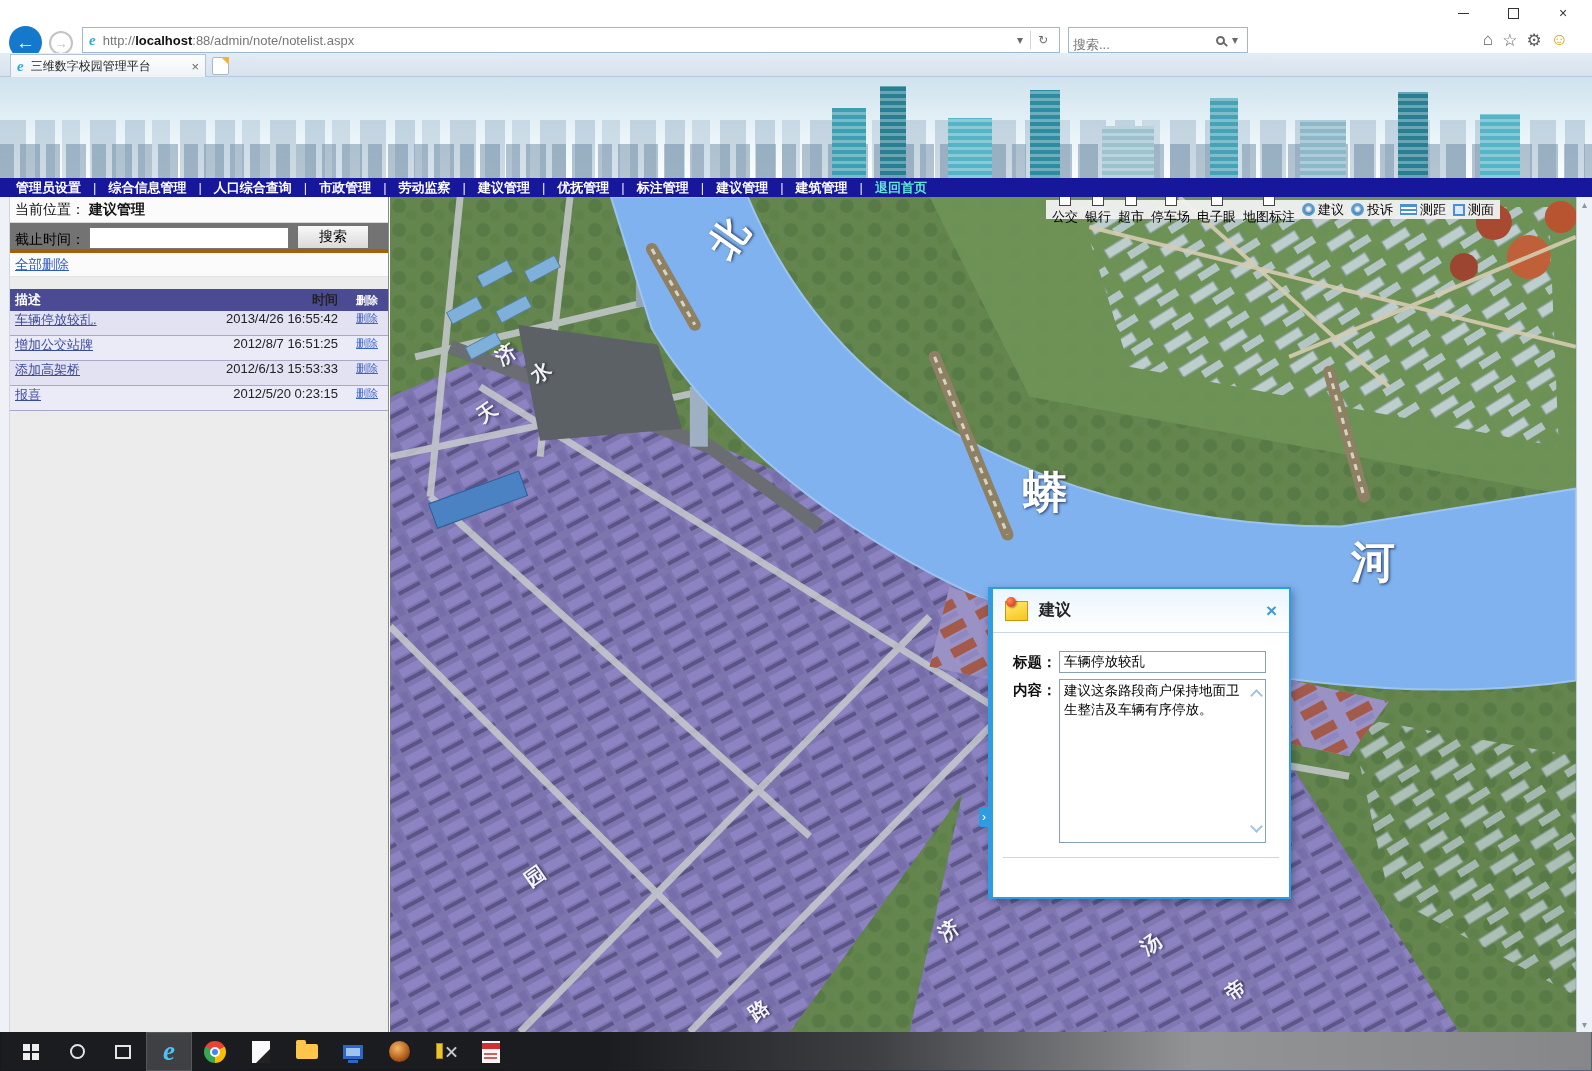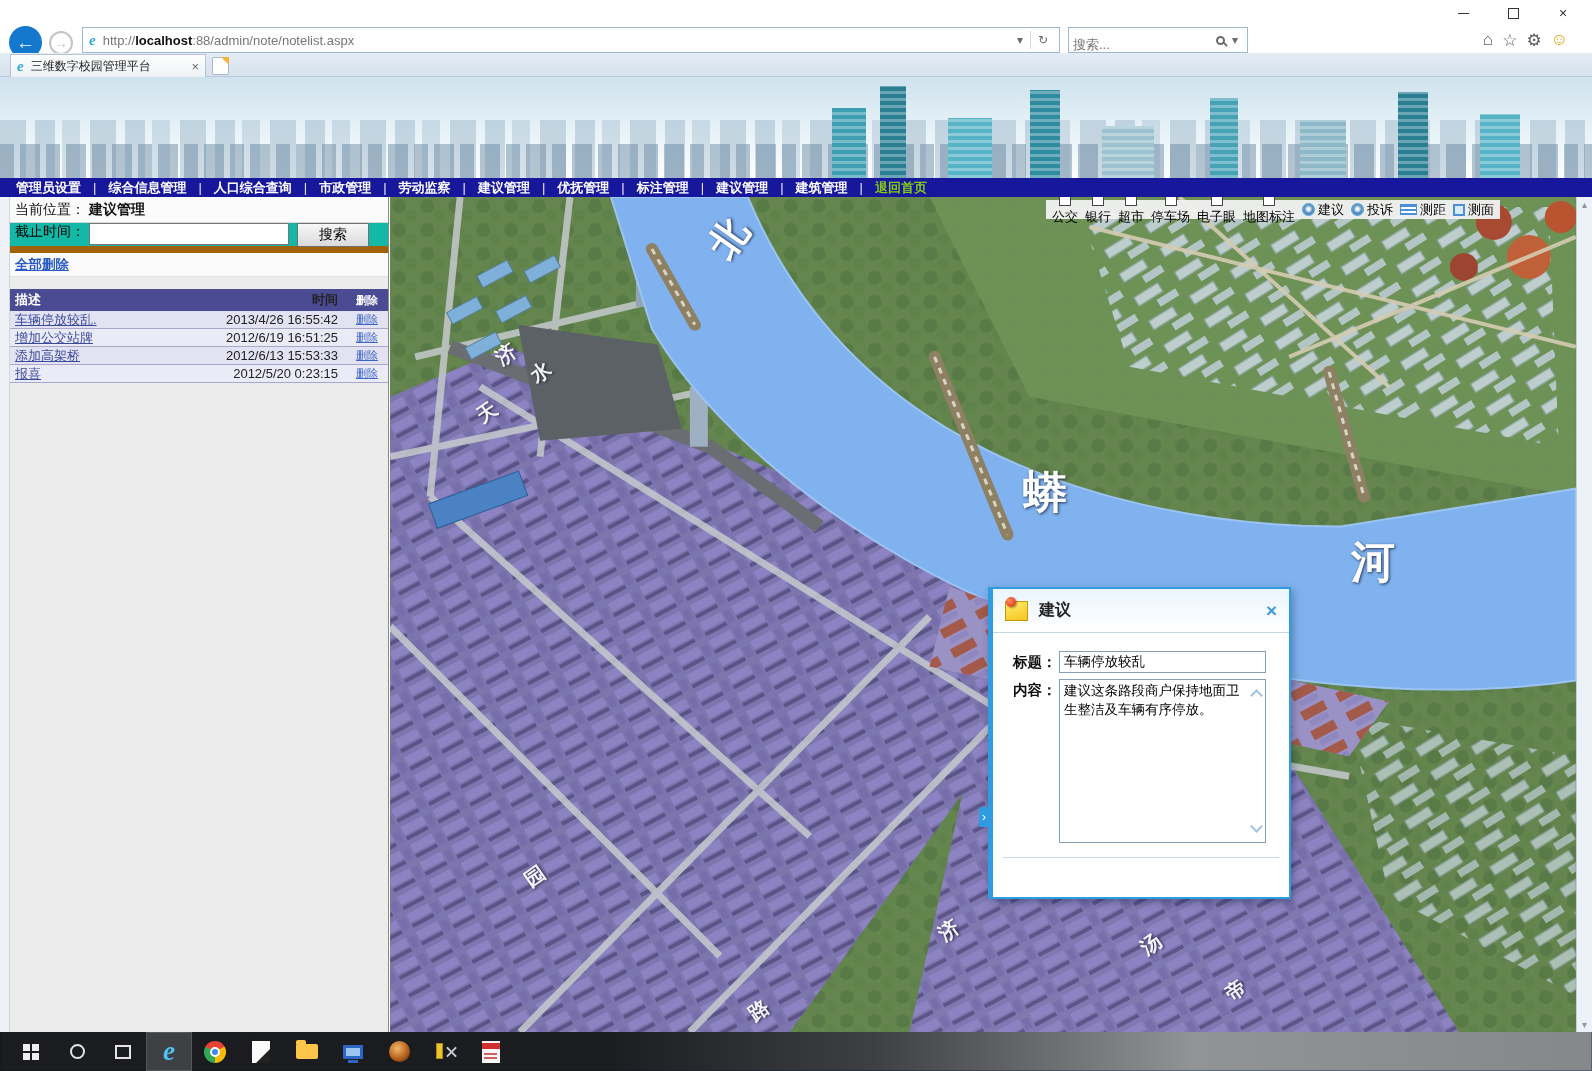--- a/index.html
+++ b/index.html
@@ -59,41 +59,41 @@
                rgba(95,128,155,.45) 20px 40px, transparent 40px 46px); }
   .tower { position:absolute; bottom:0; background-image:repeating-linear-gradient(0deg, rgba(255,255,255,.3) 0 3px, transparent 3px 7px); }
   .banner-title { position:absolute; left:128px; top:24px; font-size:37px; font-weight:bold; color:#2626cc;
                   letter-spacing:3px; text-shadow:2px 3px 3px rgba(70,90,130,.55), 0 0 2px rgba(255,255,255,.8); }
 
   
   .mainnav { position:absolute; left:0; top:101px; width:1592px; height:19px; background:#17179c;
              display:flex; align-items:center; padding-left:10px; }
   .mainnav a { color:#fff; font-size:13px; font-weight:bold; text-decoration:none; padding:0 6px; white-space:nowrap; }
   .mainnav a:not(:last-child)::after { content:"|"; color:#e8e8ff; margin-left:12px; font-weight:normal; }
-  .mainnav a.homelink { color:#84cc16; }
+  .mainnav a.homelink { color:#5eead4; }
 
   
   .content { position:absolute; left:0; top:120px; width:1592px; height:835px; }
   .leftband { position:absolute; left:0; top:0; width:10px; height:835px; background:#eef1f5; border-right:1px solid #d0d6dd; }
   .panel { position:absolute; left:10px; top:0; width:379px; height:835px; background:#ececec; border-right:1px solid #8a8a8a; }
   .p-row1 { position:absolute; left:0; top:0; width:100%; height:26px; background:#fbfbfb; border-bottom:1px solid #d8d8d8;
             display:flex; align-items:center; padding-left:5px; font-size:14px; color:#111; }
   .p-row1 b { margin-left:4px; }
-  .p-row2 { position:absolute; left:0; top:26px; width:100%; height:30px; background:#14b8a6; border-bottom:7px solid #a16207;
-            display:flex; align-items:flex-start; padding-left:5px; font-size:14px; }
+  .p-row2 { position:absolute; left:0; top:26px; width:100%; height:30px; background:#737373; border-bottom:4px solid #a16207;
+            display:flex; align-items:flex-end; padding-left:5px; font-size:14px; }
   .p-row2 input { width:200px; height:22px; border:1px solid #767676; margin-left:4px; font-family:inherit; padding:0 4px; }
   .p-row2 button { width:72px; height:24px; margin-left:8px; background:linear-gradient(#f8f8f8,#dadada);
                    border:1px solid #707070; font-size:14px; font-family:inherit; }
   .p-row3 { position:absolute; left:0; top:56px; width:100%; height:24px; background:#fbfbfb; border-bottom:1px solid #e2e2e2;
-            display:flex; align-items:center; padding-left:5px;font-weight:bold; }
+            display:flex; align-items:center; padding-left:5px; }
   .p-row3 a { color:#2b5bc4; font-size:13.5px; text-decoration:underline; }
   .ptable { position:absolute; left:0; top:92px; width:100%; }
   .thead { height:22px; background:#4b4b94; color:#fff; font-size:13px; font-weight:bold;
            display:flex; align-items:center; }
-  .trow { height:18px; font-size:13px; display:flex; align-items:center; border-bottom:1px solid #a8a8c8; }
+  .trow { height:25px; font-size:13px; display:flex; border-bottom:1px solid #a8a8c8; }
   .trow:nth-child(even) { background:#e2e2f2; }
   .trow:nth-child(odd)  { background:#ebebf8; }
   .c1 { width:210px; padding-left:5px; overflow:hidden; white-space:nowrap; }
   .c2 { width:118px; text-align:right; color:#222; }
   .c3 { width:46px; text-align:right; padding-right:6px; }
   .trow a.desc { color:#3b4b9b; text-decoration:underline; }
   .trow a.del, .c3 { font-size:11px; }
   .trow a.del { color:#3b63c8; text-decoration:underline; }
 
   
@@ -283,21 +283,21 @@
           <span class="c2">时间</span>
           <span class="c3">删除</span>
         </div>
         <div class="trow">
           <span class="c1"><a class="desc">车辆停放较乱.</a></span>
           <span class="c2">2013/4/26 16:55:42</span>
           <span class="c3"><a class="del">删除</a></span>
         </div>
         <div class="trow">
           <span class="c1"><a class="desc">增加公交站牌</a></span>
-          <span class="c2">2012/6/19 16:51:25</span>
+          <span class="c2">2012/8/7 16:51:25</span>
           <span class="c3"><a class="del">删除</a></span>
         </div>
         <div class="trow">
           <span class="c1"><a class="desc">添加高架桥</a></span>
           <span class="c2">2012/6/13 15:53:33</span>
           <span class="c3"><a class="del">删除</a></span>
         </div>
         <div class="trow">
           <span class="c1"><a class="desc">报喜</a></span>
           <span class="c2">2012/5/20 0:23:15</span>

